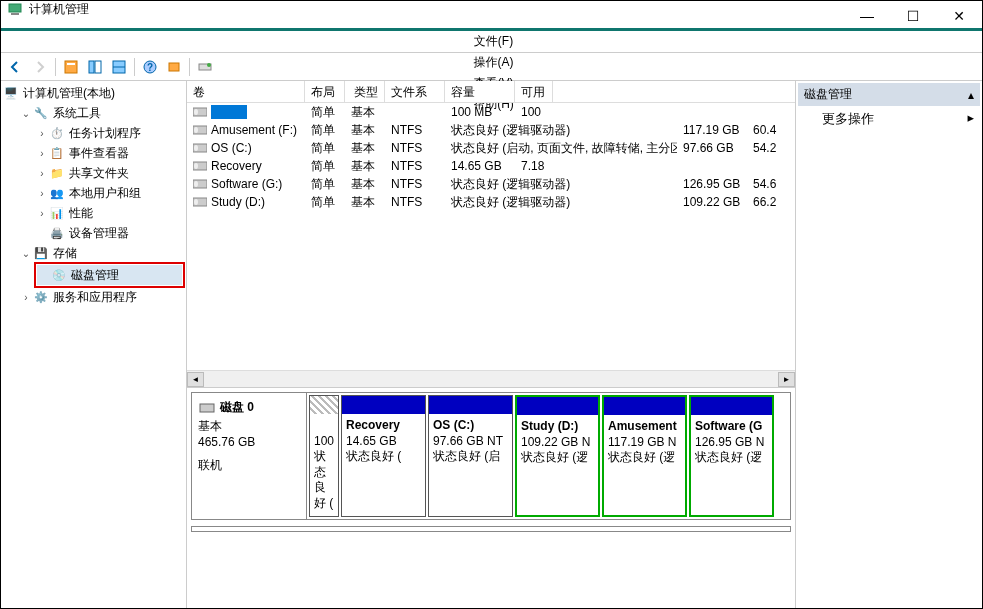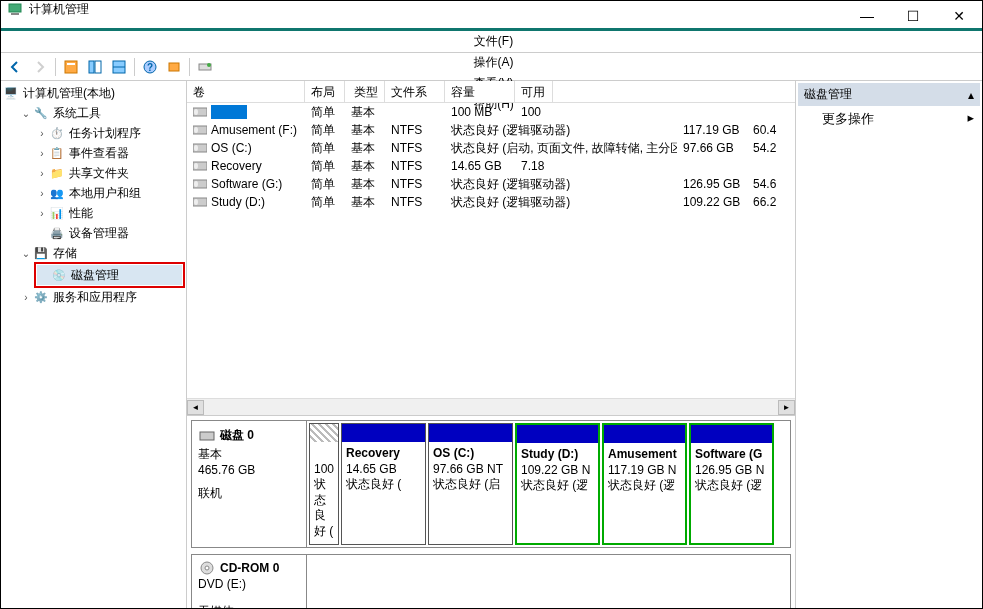--- a/index.html
+++ b/index.html
@@ -36,21 +36,21 @@
     .vol-header-cell { border-right: 1px solid #ddd; padding: 3px 6px; font-size: 12px; overflow: hidden; }
     .vol-rows { overflow: auto; flex: 1; }
     .vol-row { display: flex; height: 18px; align-items: center; }
     .vol-cell { padding: 1px 6px; font-size: 12px; overflow: hidden; white-space: nowrap; display: flex; align-items: center; }
     .vol-icon { width: 14px; height: 12px; margin-right: 4px; display: inline-block; }
     .vol-row.selected .vol-cell:first-child .vol-text { background: #0078d7; color: #fff; padding: 0 8px; }
     .hscroll { height: 17px; background: #f0f0f0; border-top: 1px solid #ddd; display: flex; align-items: center; }
     .hscroll-btn { width: 17px; height: 15px; background: #e0e0e0; border: 1px solid #bbb; display: flex; align-items: center; justify-content: center; font-size: 8px; }
     .hscroll-track { flex: 1; }
     
-    .disk-panel { height: 192px; overflow: auto; padding: 4px; }
+    .disk-panel { height: 220px; overflow: auto; padding: 4px; }
     .disk-row { border: 1px solid #888; margin-bottom: 6px; display: flex; }
     .disk-info { width: 115px; padding: 6px; border-right: 1px solid #888; font-size: 12px; }
     .disk-info-icon { display: flex; align-items: center; gap: 4px; font-weight: bold; margin-bottom: 2px; }
     .disk-parts { flex: 1; display: flex; padding: 2px; gap: 2px; }
     .partition { border: 1px solid #555; display: flex; flex-direction: column; }
     .part-header { height: 18px; background: #0000c0; }
     .partition.green { border: 2px solid #0a0; }
     .part-body { padding: 4px; font-size: 12px; line-height: 1.3; overflow: hidden; }
     .part-hatched { background: repeating-linear-gradient(45deg, #fff, #fff 3px, #bbb 3px, #bbb 5px); }
     
@@ -367,32 +367,20 @@
 
     <div class="partition green" style="width:85px">
       <div class="part-header "></div>
       <div class="part-body">
         <b>Software (G</b><br>126.95 GB N<br>状态良好 (逻
       </div>
     </div>
   </div>
   </div>
         <div class="disk-row">
-    <div class="disk-info">
-      <div class="disk-info-icon">
-        <svg width="18" height="14">
-                <circle cx="9" cy="7" r="6" fill="#ddd" stroke="#888"></circle>
-                <circle cx="9" cy="7" r="2" fill="#fff" stroke="#888"></circle>
-              </svg>
-        <span>CD-ROM 0</span>
-      </div>
-      <div>DVD (E:)</div>
-      <div></div>
-      <div style="margin-top:12px">无媒体</div>
-    </div>
     <div class="disk-parts"></div>
   </div>
       </div>
   </div>
 
   <div class="actions-panel">
     <div class="actions-group-header">
       <span>磁盘管理</span>
       <span>▴</span>
     </div>

